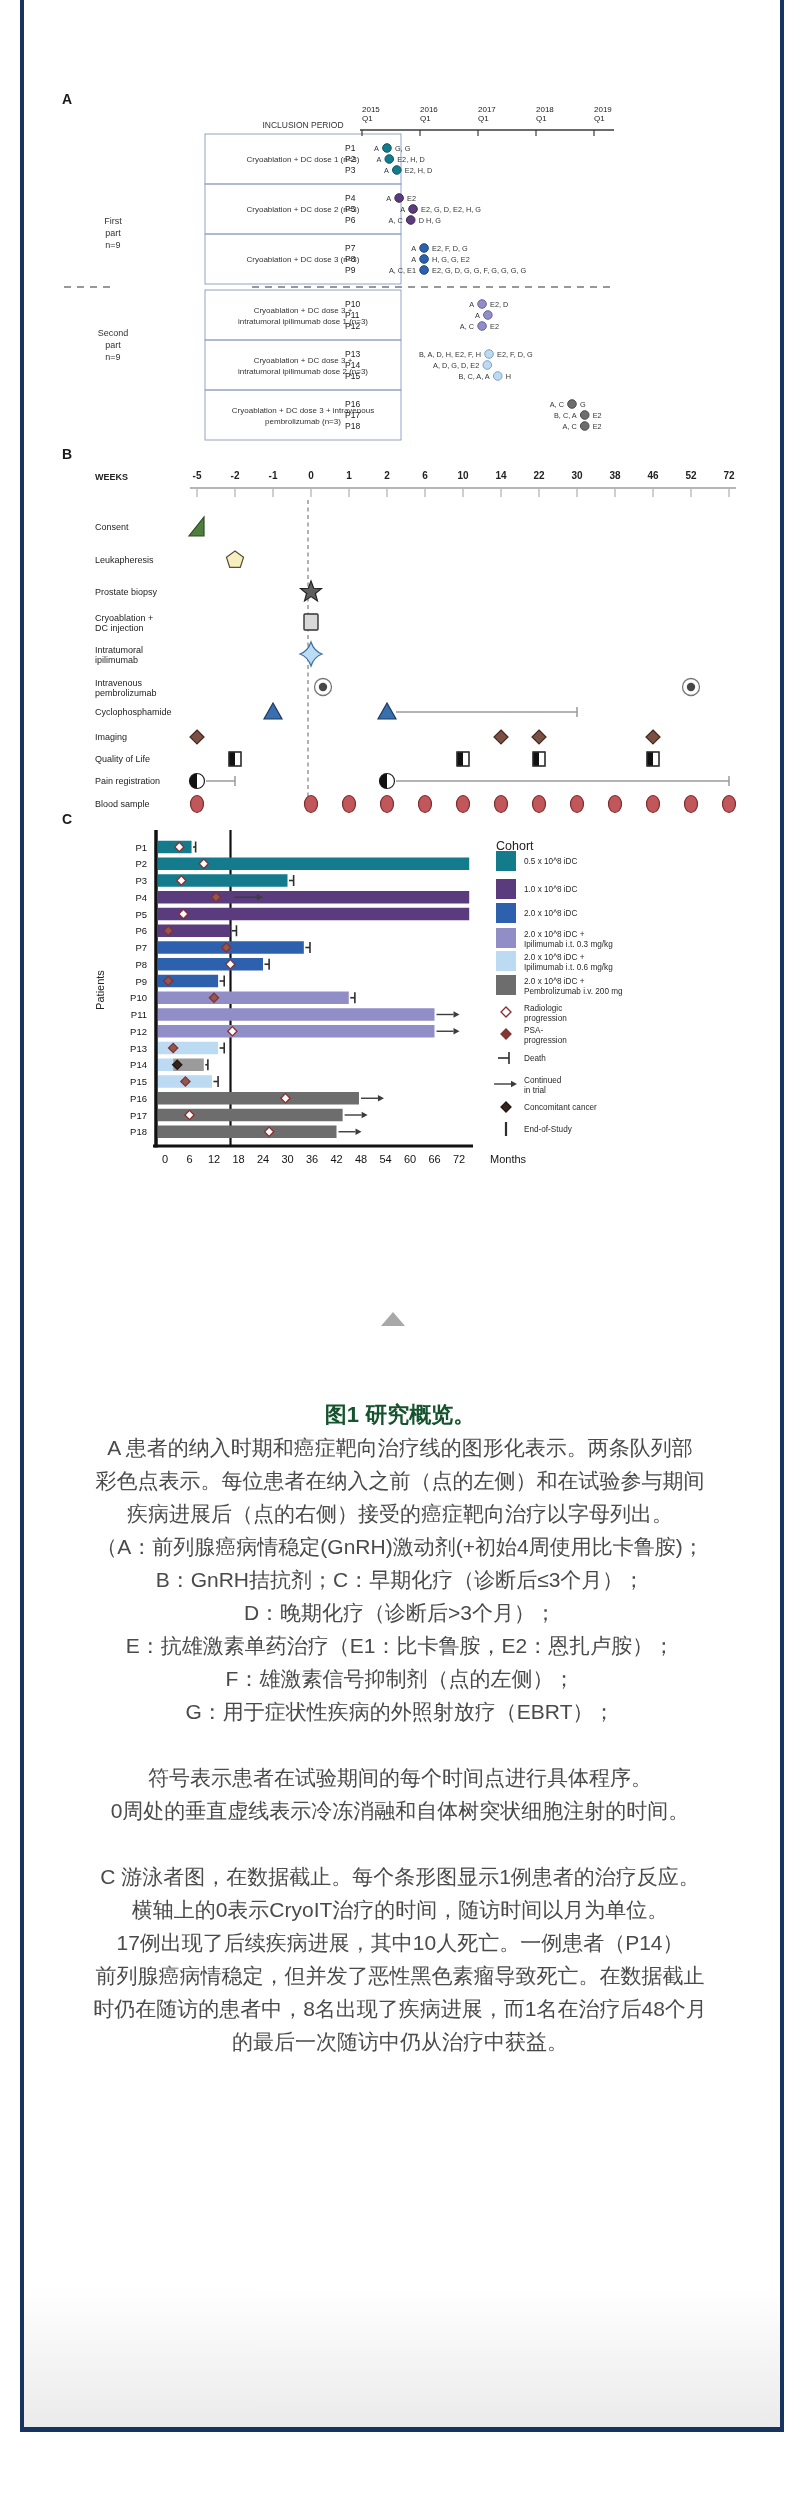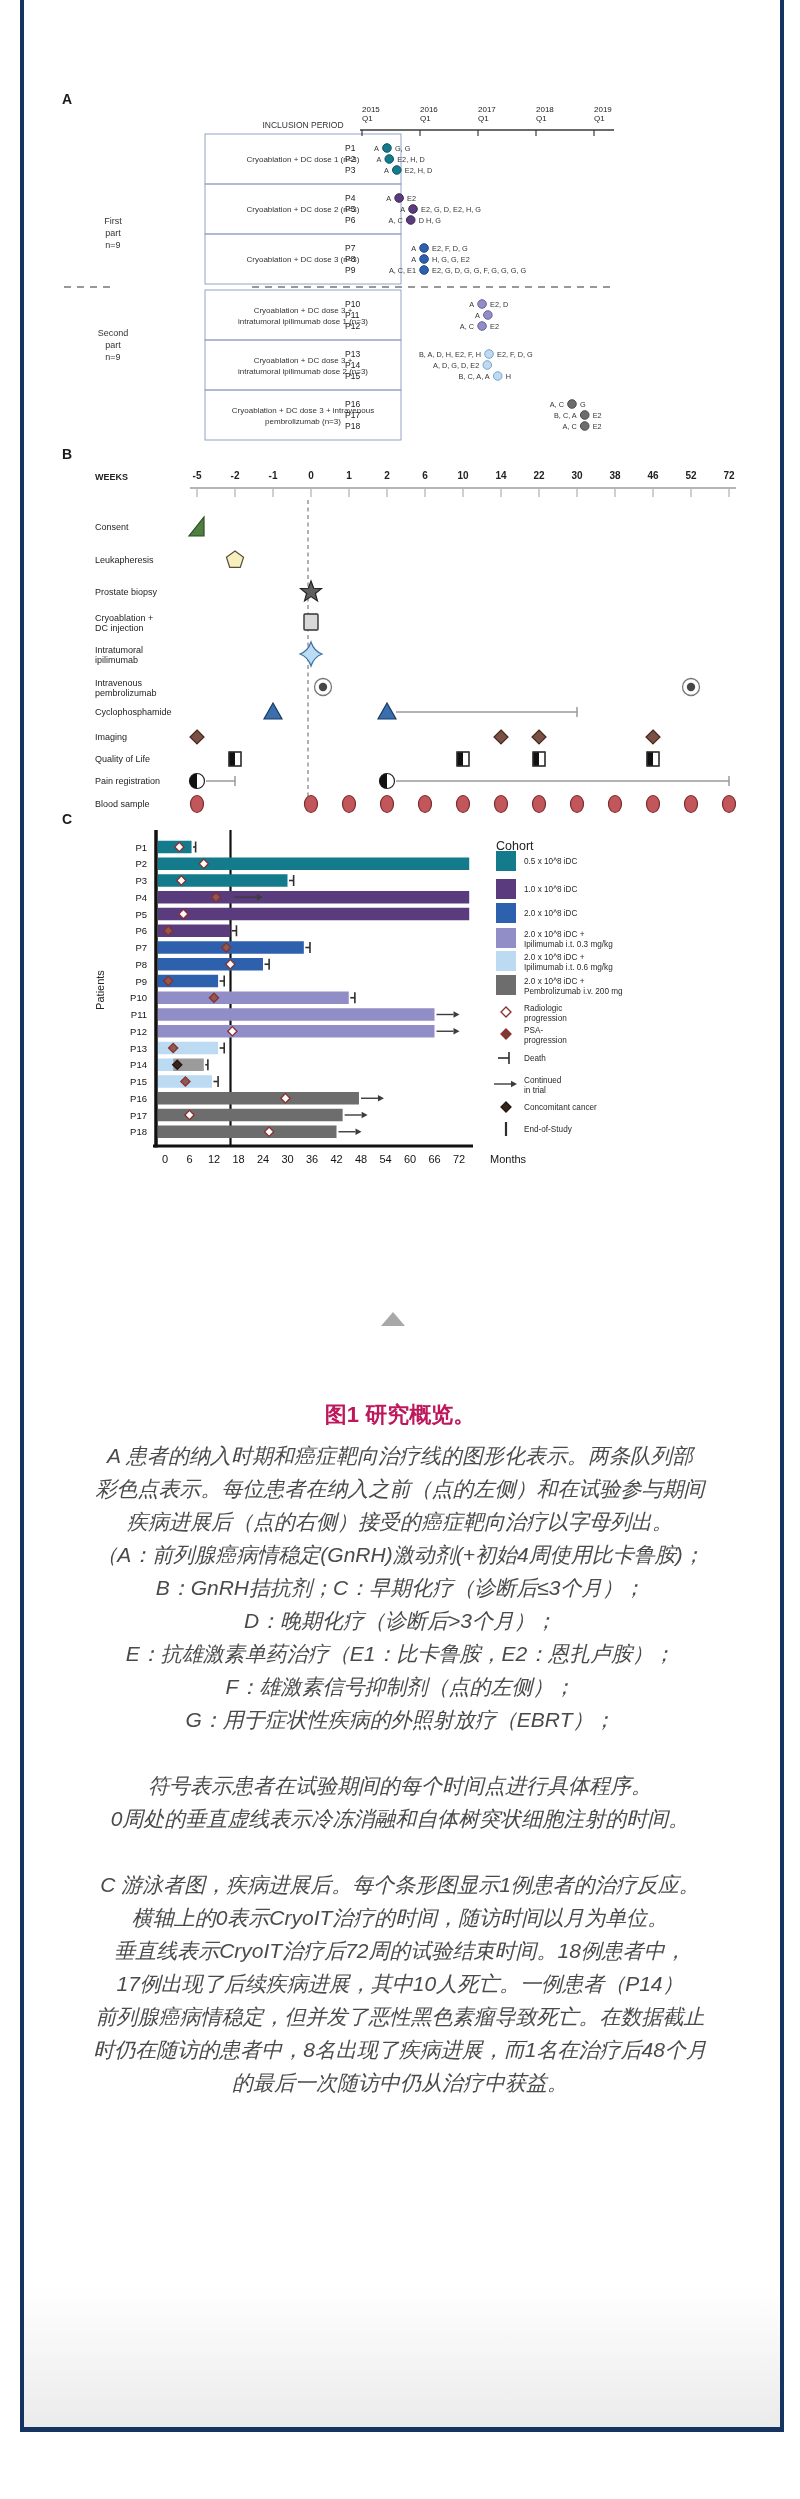--- a/index.html
+++ b/index.html
@@ -9,22 +9,22 @@
         background:#ffffff;border-left:4px solid #17335f;border-right:4px solid #17335f;
         border-bottom:5px solid #17335f;z-index:0;}
   .card-fade{position:absolute;left:0;right:0;bottom:0;height:140px;
         background:linear-gradient(180deg,rgba(236,236,236,0) 0%,#ebebeb 100%);}
   #fig{position:absolute;left:0;top:0;z-index:1;font-family:"Liberation Sans",sans-serif;}
   .scroll-top{position:absolute;left:381px;top:1312px;width:0;height:0;z-index:2;cursor:pointer;
         border-left:12px solid transparent;border-right:12px solid transparent;
         border-bottom:14px solid #a8a8a8;}
   .caption{position:absolute;left:40px;top:1398px;width:720px;z-index:1;text-align:center;
         color:#4a4a4a;}
-  .cap-title{font-size:22px;font-weight:600;line-height:33px;margin-bottom:8px;color:#be185d;}
-  .para{margin-bottom:33px;font-style:italic;}
+  .cap-title{font-size:22px;font-weight:600;line-height:33px;margin-bottom:0;color:#14532d;}
+  .para{margin-bottom:33px;}
   .line{font-size:21px;line-height:33px;white-space:nowrap;}
 </style>
 </head>
 <body>
 
 <div id="page">
   <div id="card">
     <div class="card-fade"></div>
   </div>
 
@@ -400,23 +400,22 @@
           <div class="line">D：晚期化疗（诊断后&gt;3个月）；</div>
           <div class="line">E：抗雄激素单药治疗（E1：比卡鲁胺，E2：恩扎卢胺）；</div>
           <div class="line">F：雄激素信号抑制剂（点的左侧）；</div>
           <div class="line">G：用于症状性疾病的外照射放疗（EBRT）；</div>
         </div>
         <div class="para">
           <div class="line">符号表示患者在试验期间的每个时间点进行具体程序。</div>
           <div class="line">0周处的垂直虚线表示冷冻消融和自体树突状细胞注射的时间。</div>
         </div>
         <div class="para">
-          <div class="line">C 游泳者图，疾病进展后。每个条形图显示1例患者的治疗反应。</div>
+          <div class="line">C 游泳者图，在数据截止。每个条形图显示1例患者的治疗反应。</div>
           <div class="line">横轴上的0表示CryoIT治疗的时间，随访时间以月为单位。</div>
-          <div class="line">垂直线表示CryoIT治疗后72周的试验结束时间。18例患者中，</div>
           <div class="line">17例出现了后续疾病进展，其中10人死亡。一例患者（P14）</div>
           <div class="line">前列腺癌病情稳定，但并发了恶性黑色素瘤导致死亡。在数据截止</div>
           <div class="line">时仍在随访的患者中，8名出现了疾病进展，而1名在治疗后48个月</div>
           <div class="line">的最后一次随访中仍从治疗中获益。</div>
         </div>
       </div>
   </div>
 </div>
 
 </body></html>

